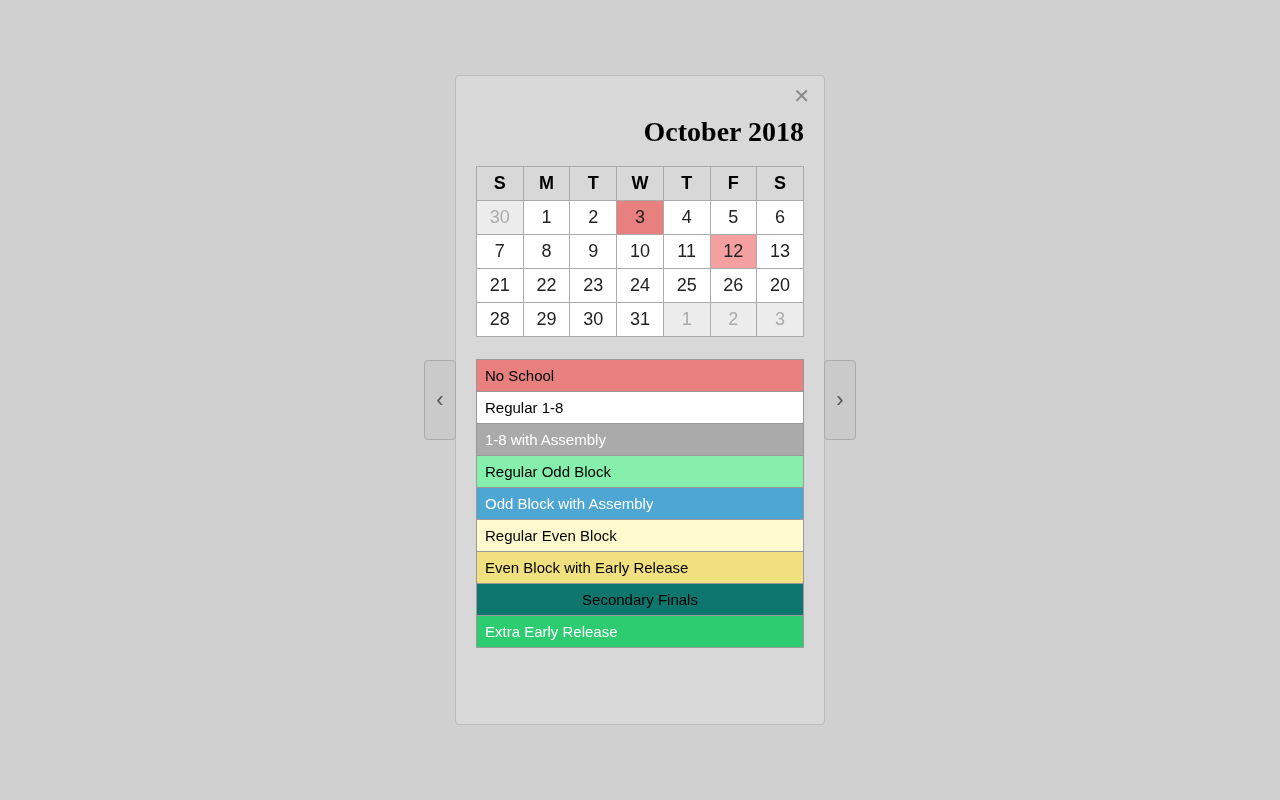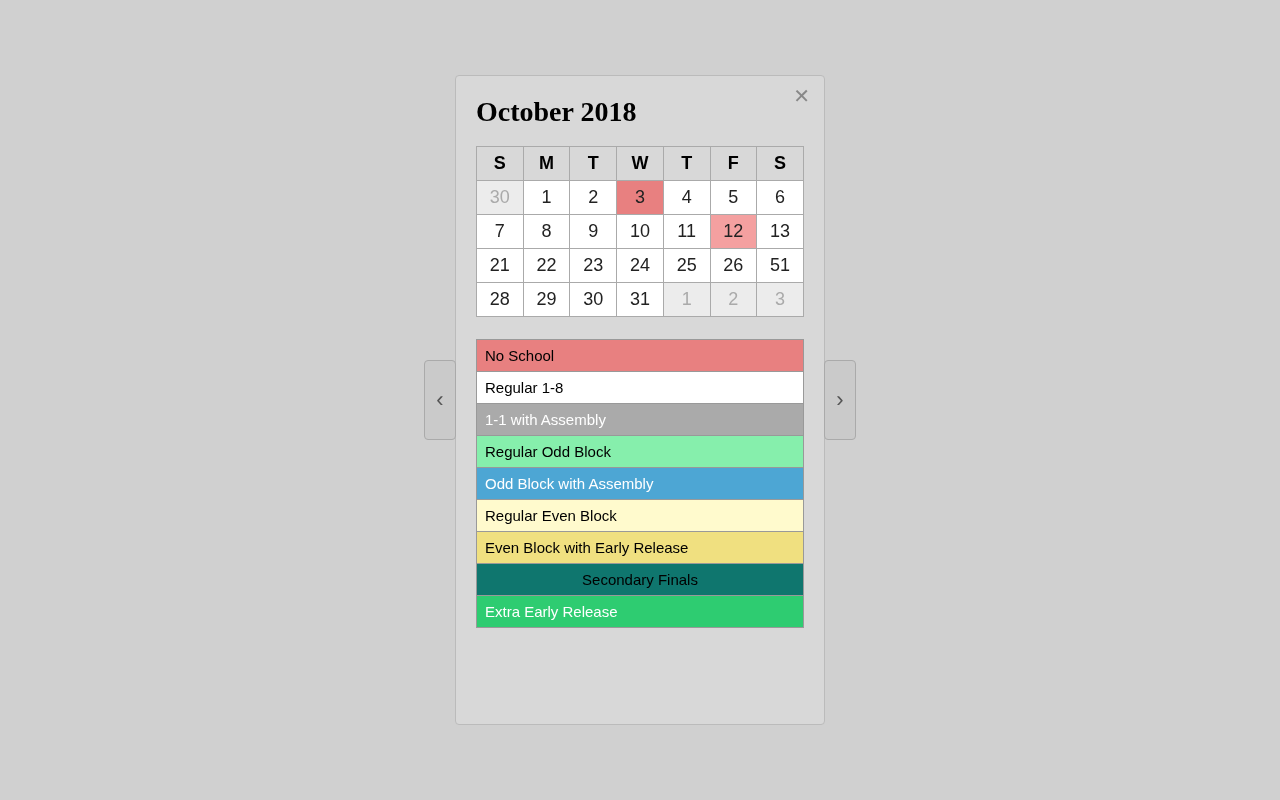--- a/index.html
+++ b/index.html
@@ -49,25 +49,26 @@
       top: 10px;
       right: 14px;
       font-size: 20px;
       color: #888;
       cursor: pointer;
       background: none;
       border: none;
       line-height: 1;
     }
     .modal-title {
-      text-align: left;
+      text-align: right;
       font-size: 28px;
       font-weight: bold;
       margin-bottom: 18px;
       font-family: Georgia, serif;
+      margin-top: 20px;
     }
     .calendar-table {
       border-collapse: collapse;
       width: 100%;
       margin-bottom: 22px;
     }
     .calendar-table th, .calendar-table td {
       border: 1px solid #aaa;
       text-align: center;
       padding: 6px 4px;
@@ -155,21 +156,21 @@
             <td class="highlighted-pink">12</td>
             <td>13</td>
           </tr>
           <tr>
             <td>21</td>
             <td>22</td>
             <td>23</td>
             <td>24</td>
             <td>25</td>
             <td>26</td>
-            <td>51</td>
+            <td>20</td>
           </tr>
           <tr>
             <td>28</td>
             <td>29</td>
             <td>30</td>
             <td>31</td>
             <td class="outside">1</td>
             <td class="outside">2</td>
             <td class="outside">3</td>
           </tr>
@@ -178,21 +179,21 @@
 
     <table class="legend-table">
       <tbody id="legend-body">
           <tr>
             <td class="legend-no-school">No School</td>
           </tr>
           <tr>
             <td class="legend-regular">Regular 1-8</td>
           </tr>
           <tr>
-            <td class="legend-assembly">1-1 with Assembly</td>
+            <td class="legend-assembly">1-8 with Assembly</td>
           </tr>
           <tr>
             <td class="legend-odd-block">Regular Odd Block</td>
           </tr>
           <tr>
             <td class="legend-odd-assembly">Odd Block with Assembly</td>
           </tr>
           <tr>
             <td class="legend-even-block">Regular Even Block</td>
           </tr>

